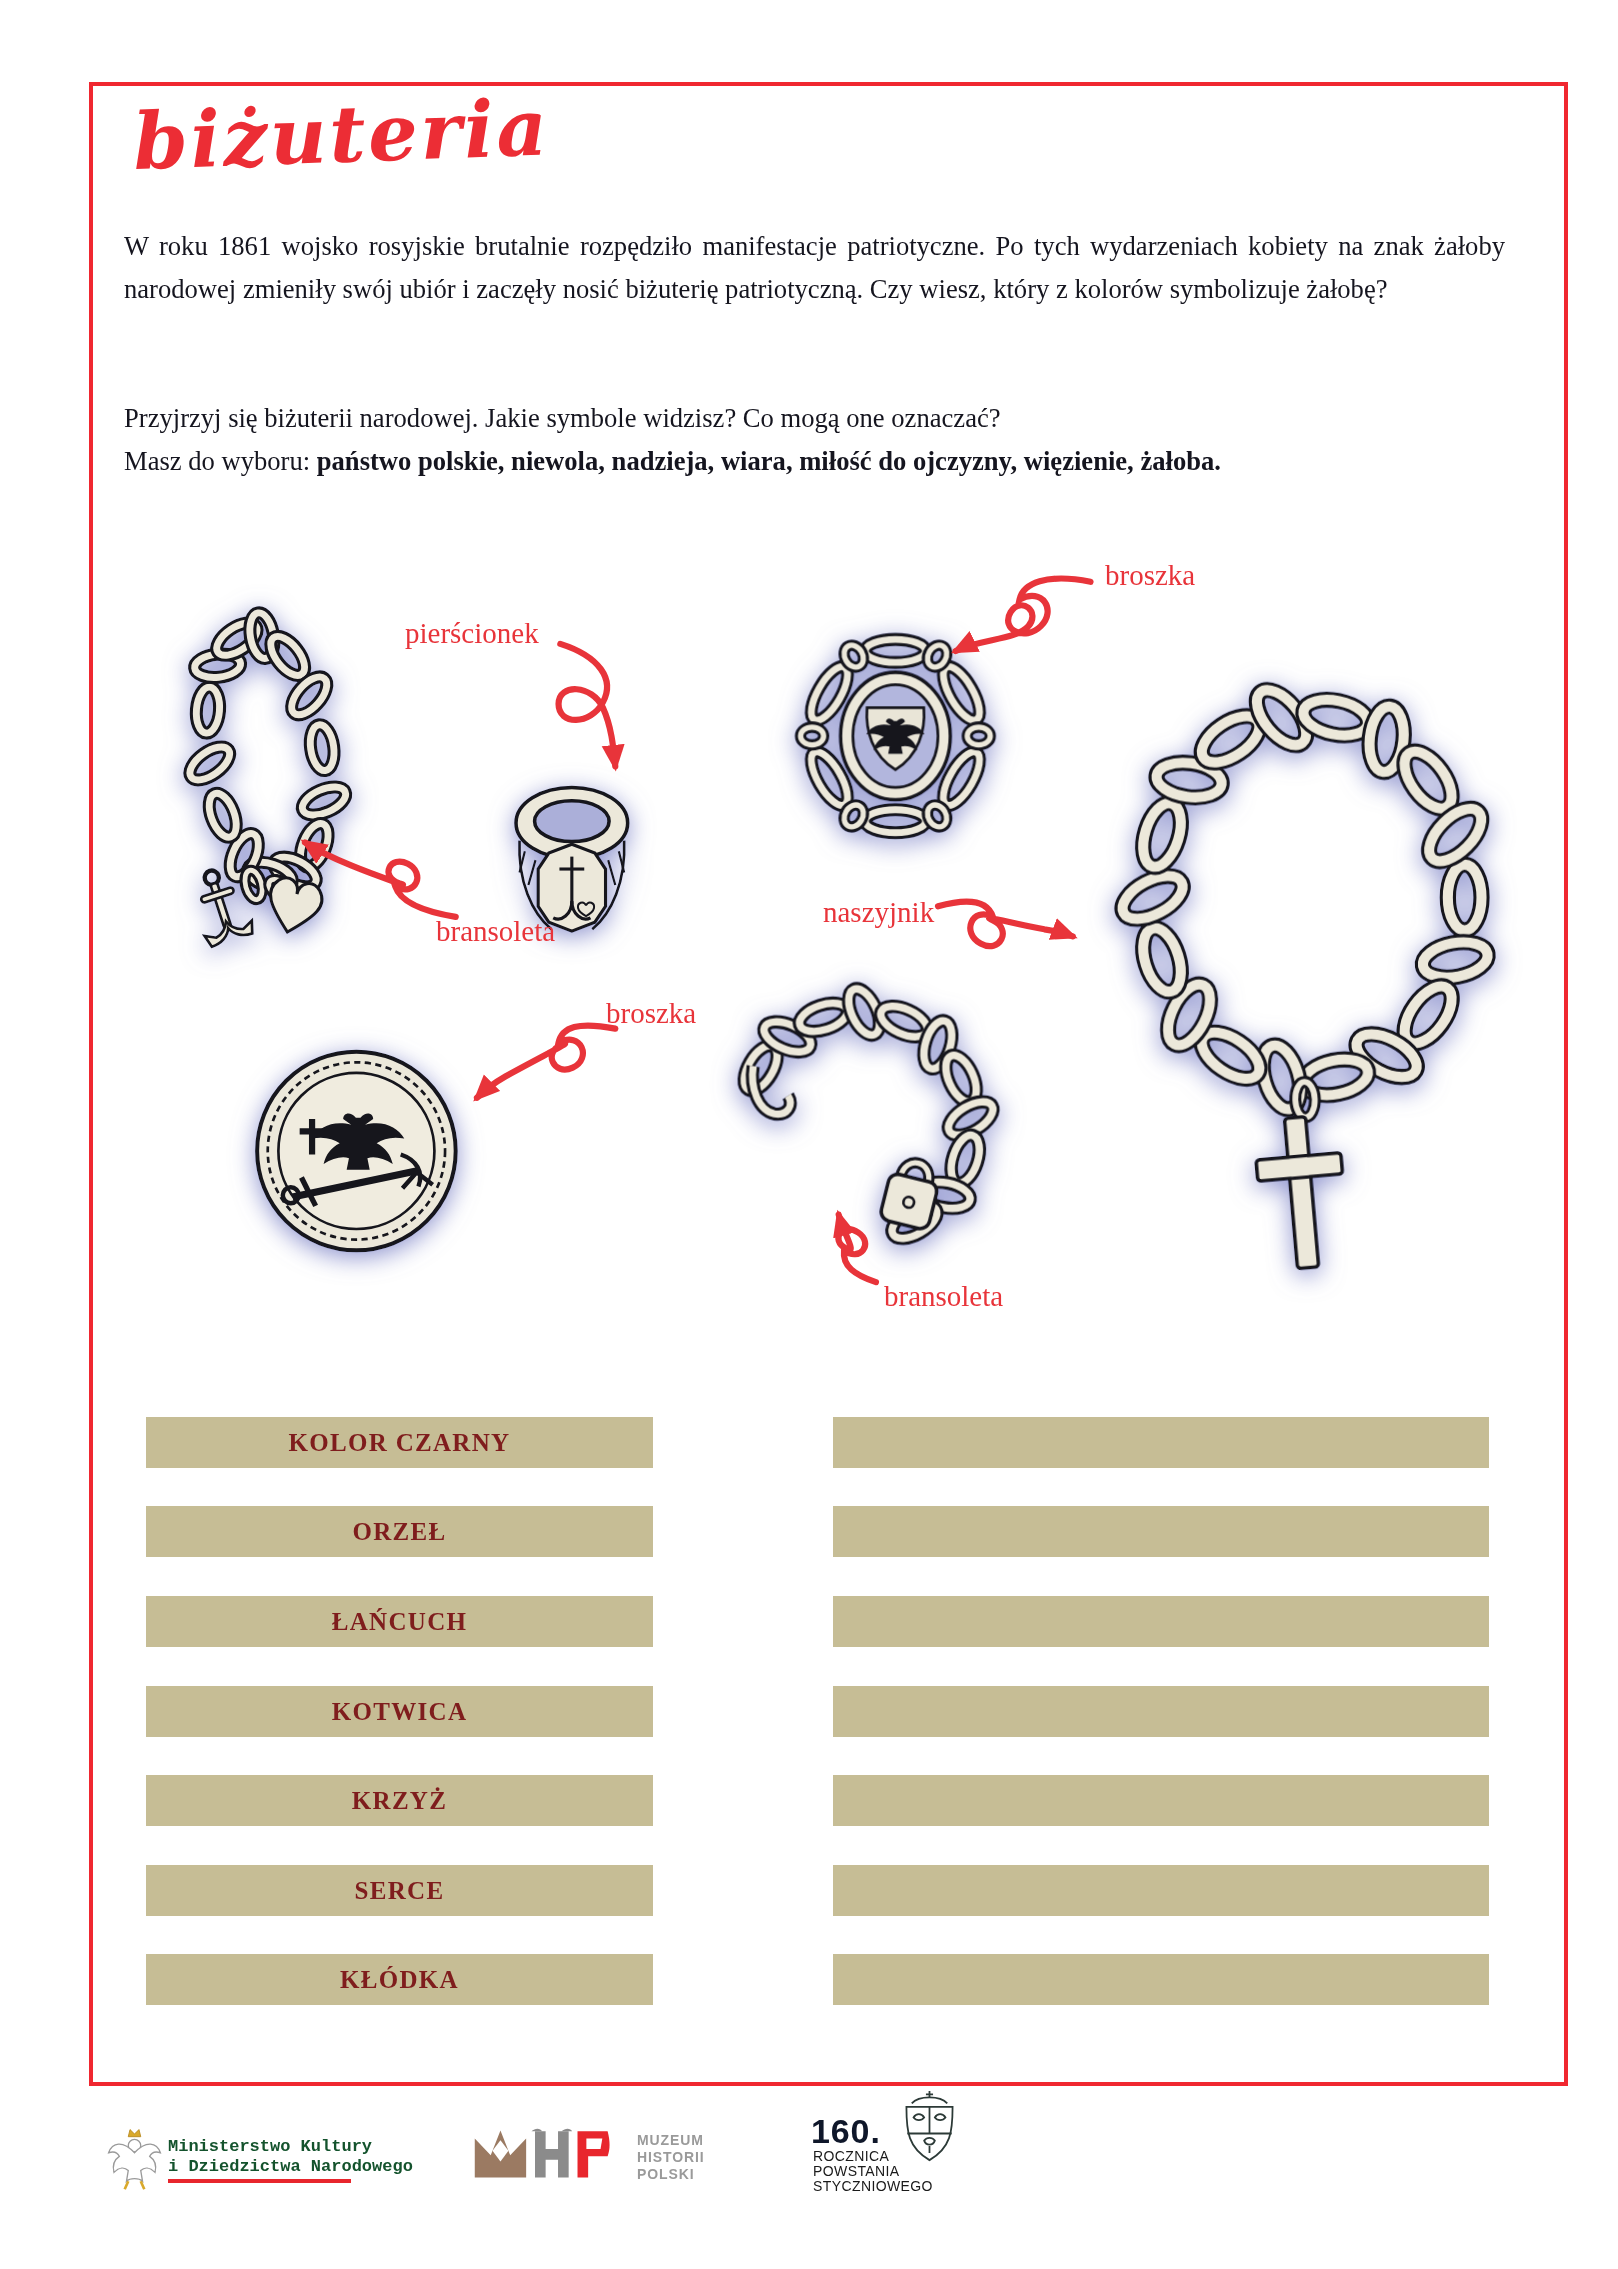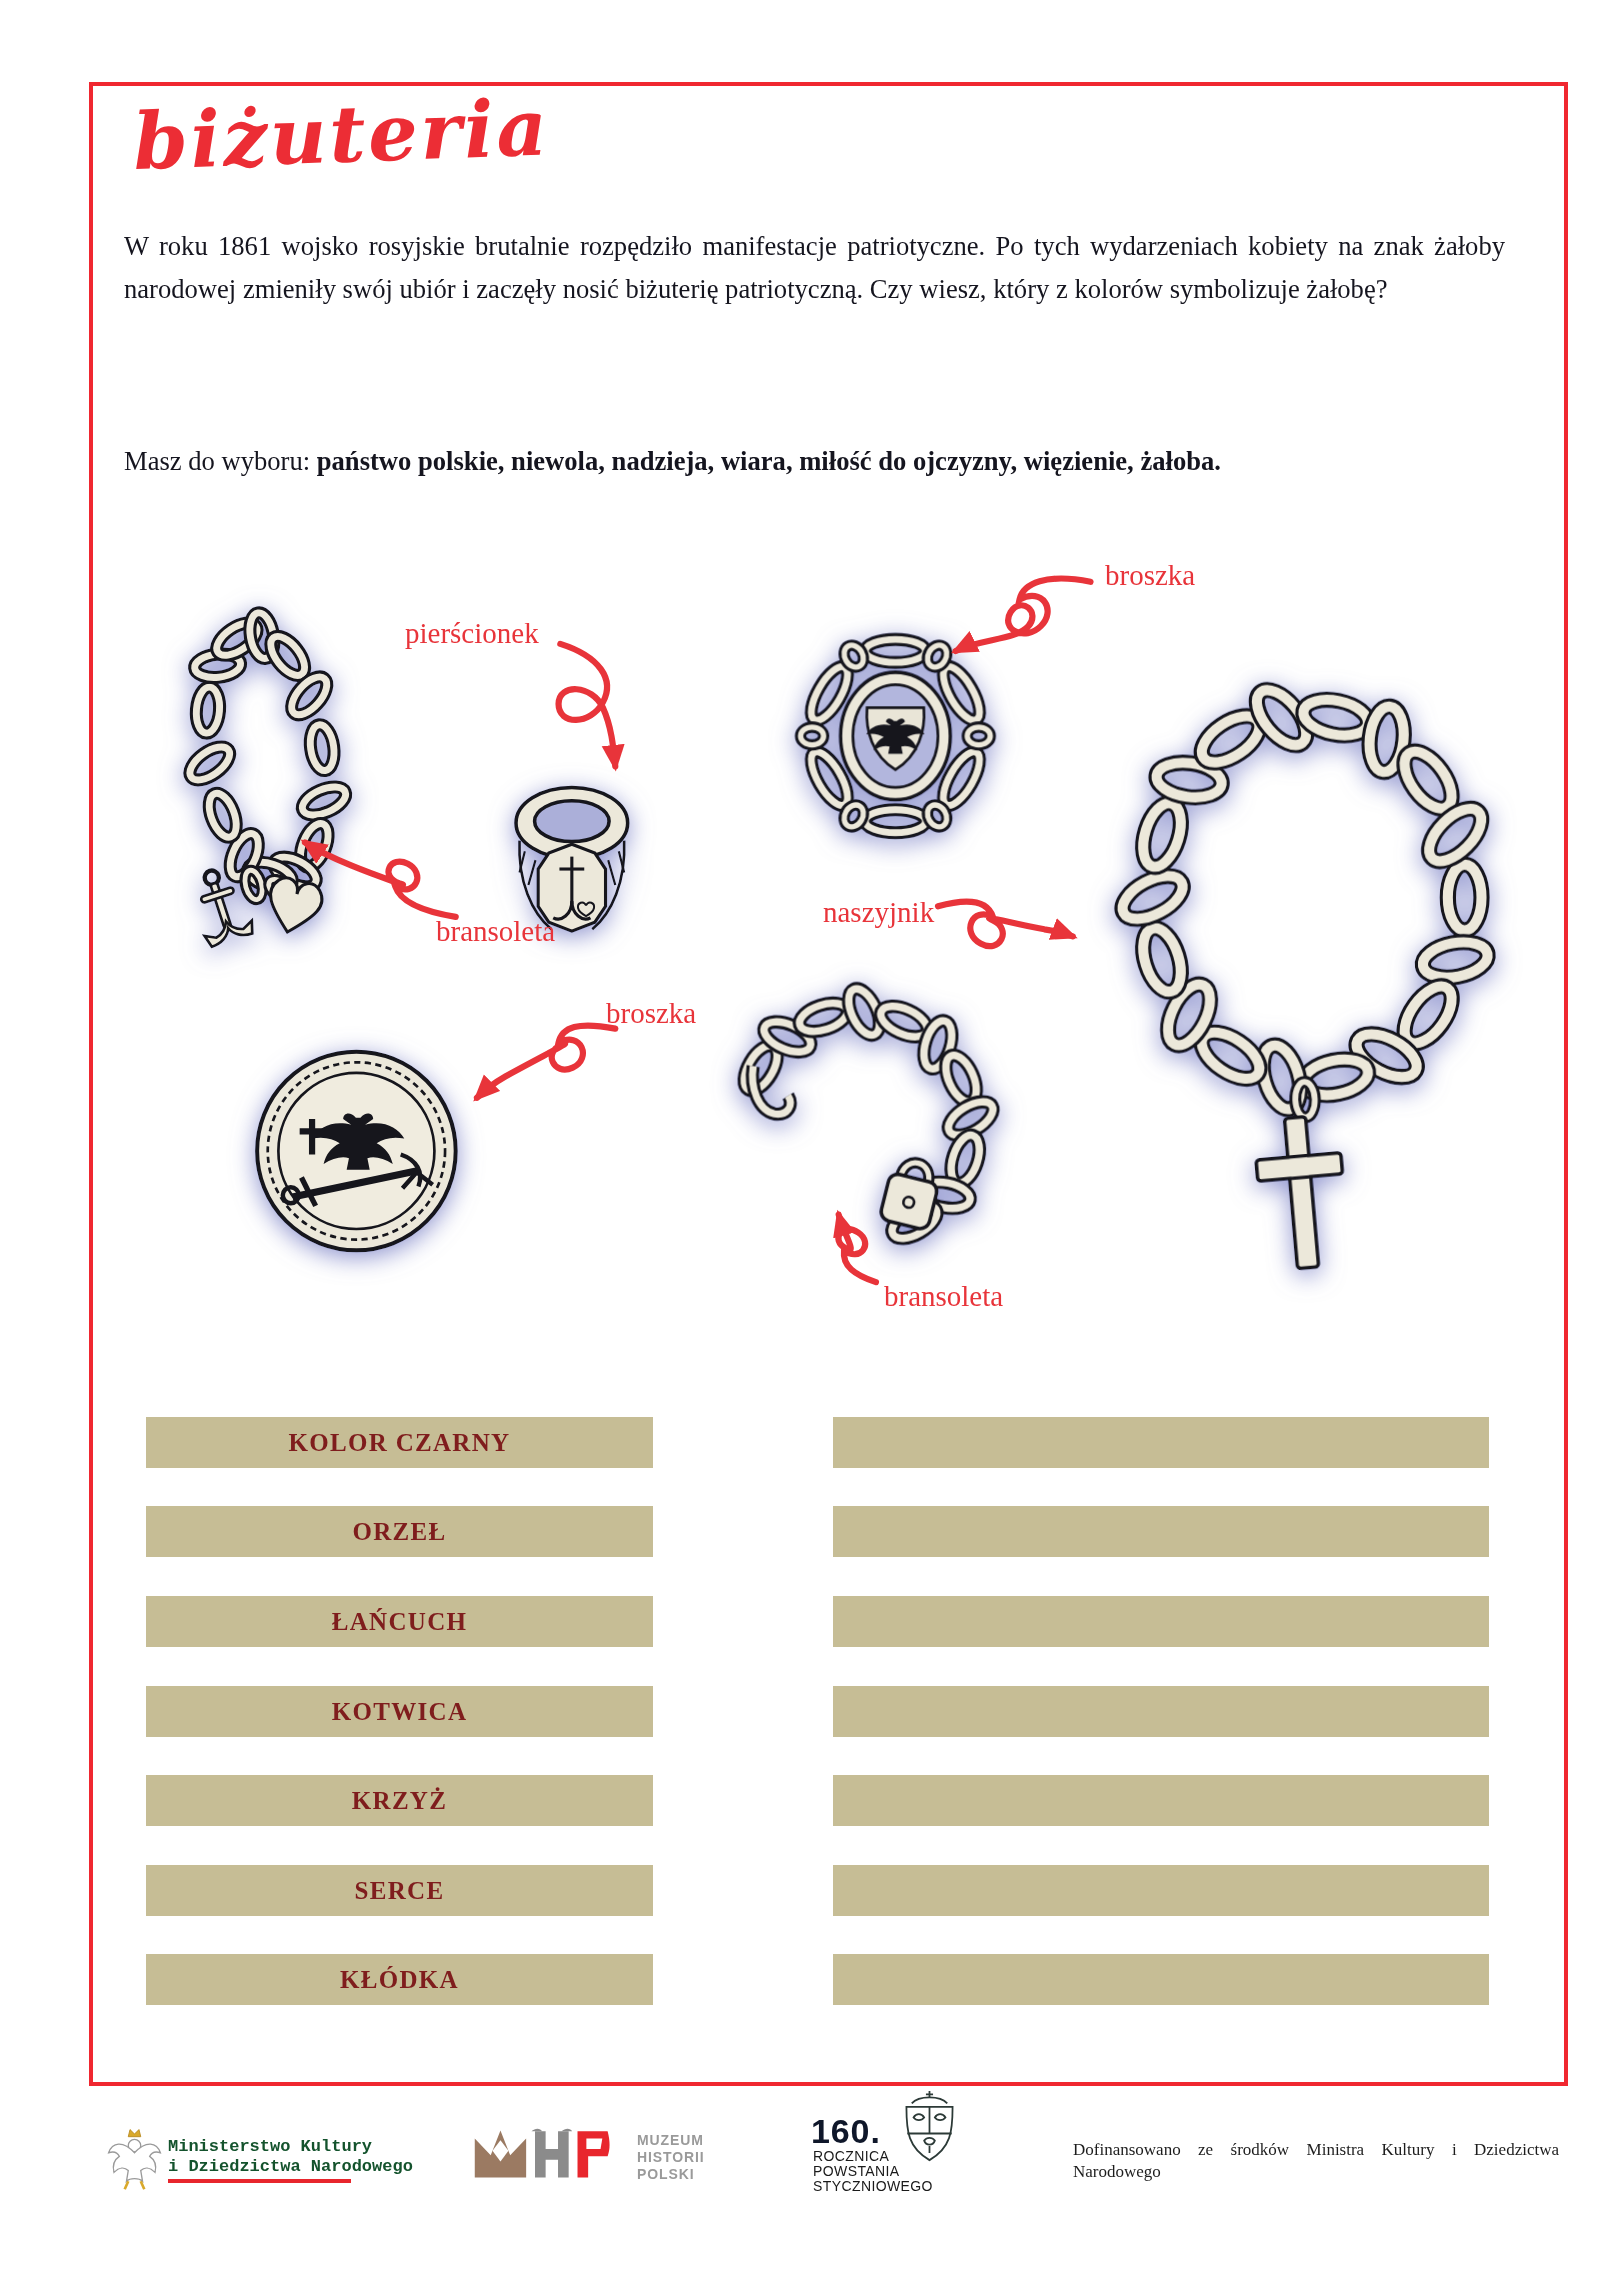--- a/index.html
+++ b/index.html
@@ -40,21 +40,21 @@
 </head>
 <body>
 
 <div class="frame"></div>
 
 <h1 class="page-title">biżuteria</h1>
 
 <p class="para" id="intro">W roku 1861 wojsko rosyjskie brutalnie rozpędziło manifestacje patriotyczne. Po tych wydarzeniach kobiety na znak żałoby narodowej zmieniły swój ubiór i zaczęły nosić biżuterię patriotyczną. Czy wiesz, który z kolorów symbolizuje żałobę?</p>
 
 <p class="para" id="task">
-  <br>
+  <span>Przyjrzyj się biżuterii narodowej. Jakie symbole widzisz? Co mogą one oznaczać?</span><br>
   <span>Masz do wyboru: </span><strong>państwo polskie, niewola, nadzieja, wiara, miłość do ojczyzny, więzienie, żałoba.</strong>
 </p>
 
 <svg class="art-svg" viewBox="0 0 1825 2560">
   <defs>
     <filter id="glow" x="-40%" y="-40%" width="180%" height="180%">
       <feDropShadow dx="0" dy="6" stdDeviation="14" flood-color="#7d83c6" flood-opacity="0.85"></feDropShadow>
     </filter>
     <marker id="arrowhead" markerUnits="userSpaceOnUse" markerWidth="32" markerHeight="28" refX="24" refY="13" orient="auto">
       <path d="M0,0 L30,13 L0,26 Z" fill="#e8343a"></path>
@@ -325,15 +325,14 @@
     <path d="M40,2 l0,8 M36,6 l8,0"></path>
     <path d="M20,16 C28,7 52,7 60,16"></path>
     <path d="M14,20 L66,20 C66,48 64,66 40,80 C16,66 14,48 14,20 Z"></path>
     <path d="M40,20 L40,50 M15,50 L65,50"></path>
     <path d="M22,32 c3,-5 9,-5 12,0 c-3,4 -9,4 -12,0 Z M46,32 c3,-5 9,-5 12,0 c-3,4 -9,4 -12,0 Z"></path>
     <path d="M34,58 c3,-4 9,-4 12,0 c-2,6 -10,6 -12,0 Z M40,64 l0,8"></path>
   </g>
 </svg>
 
 <div class="program">
-  <div>Dofinansowano ze środków Ministra Kultury i Dziedzictwa Narodowego</div>
 </div>
 
 
 </body></html>

